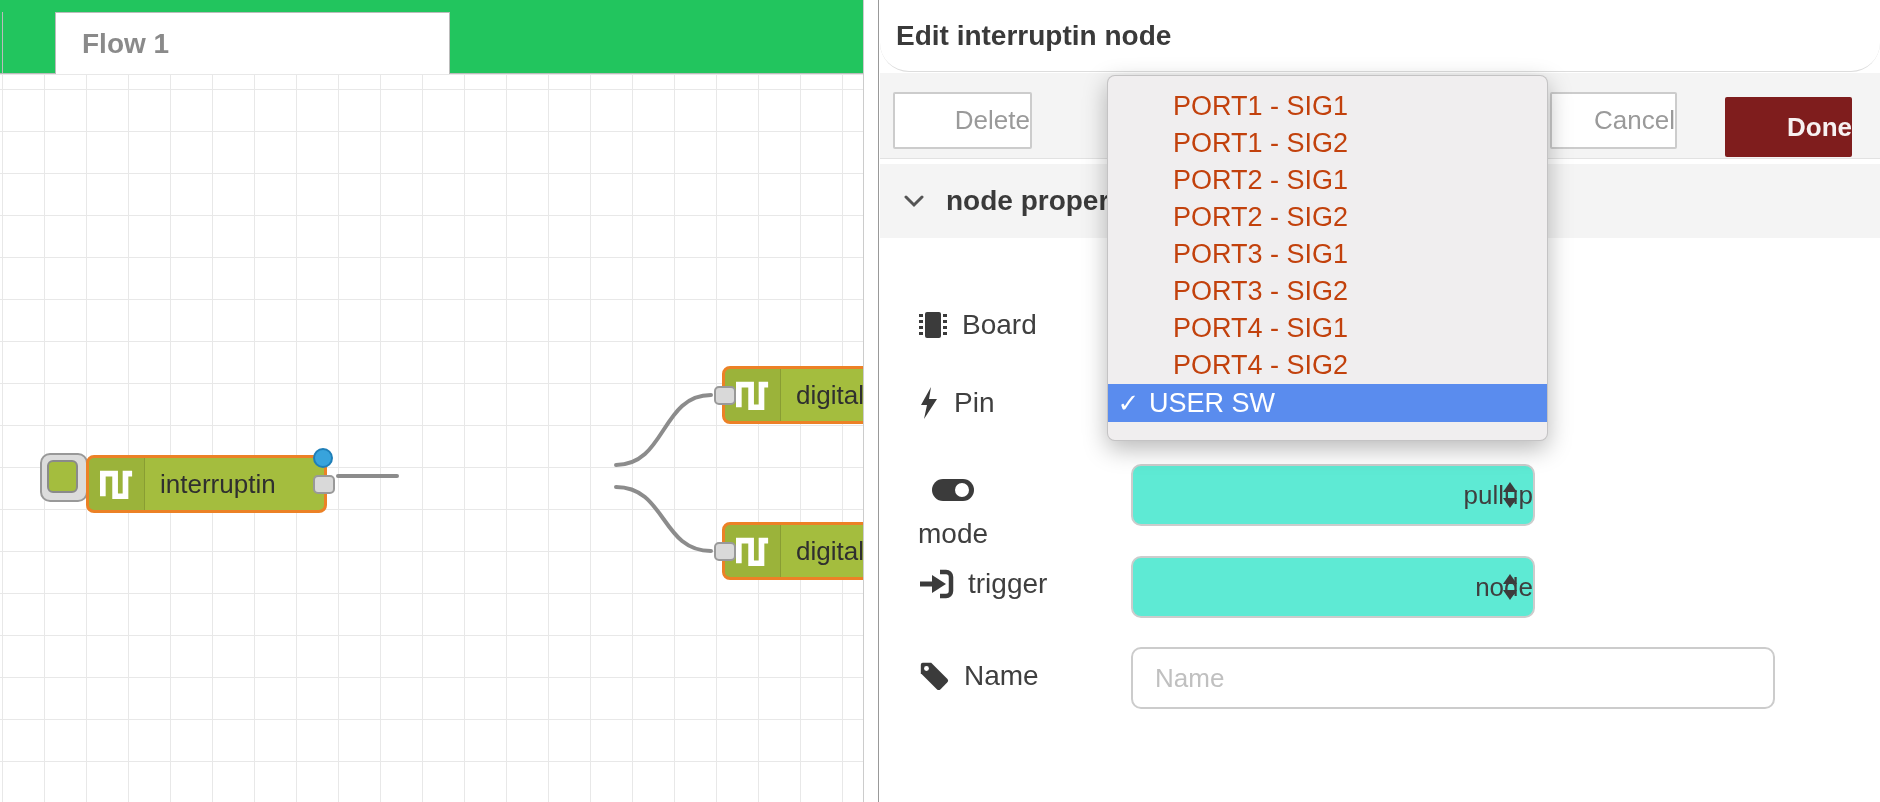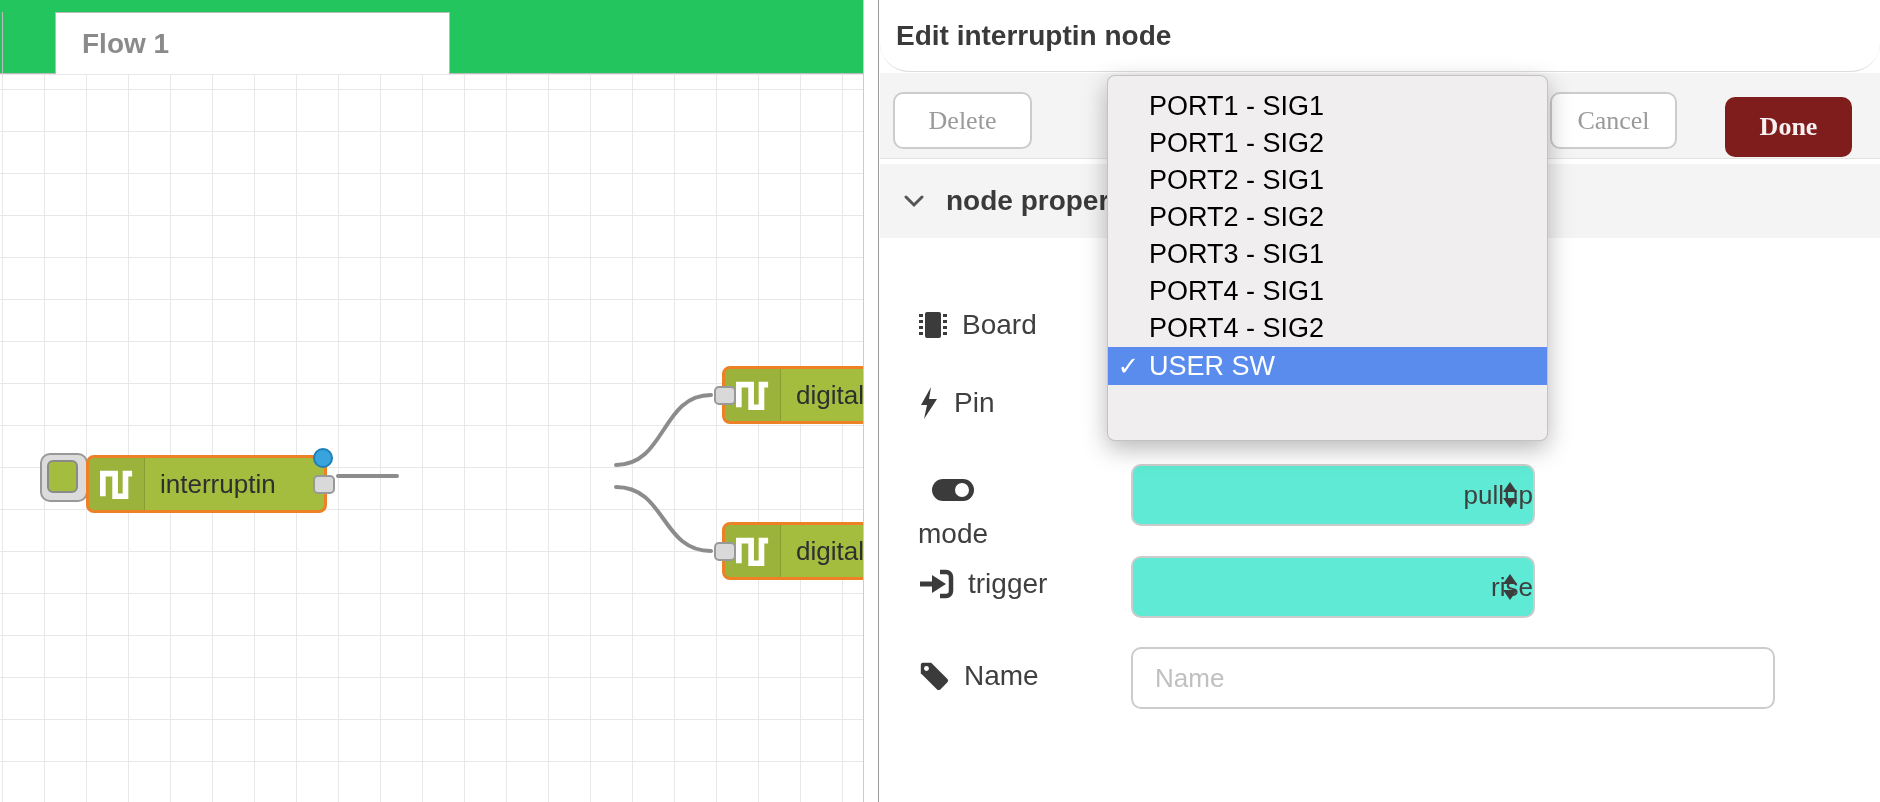--- a/index.html
+++ b/index.html
@@ -63,22 +63,22 @@
   
   #edge-strip{position:absolute;left:863px;top:0;width:16px;height:802px;background:#fff;
     border-left:1px solid #ccc;border-right:1px solid #999;box-sizing:border-box;}
   
   #panel{position:absolute;left:880px;top:0;width:1000px;height:802px;background:#fff;}
   #panel-header{position:absolute;left:0;top:0;width:1000px;height:72px;border-bottom:1px solid #ddd;
     display:flex;align-items:center;padding-left:16px;box-sizing:border-box;border-radius:29px;}
   #panel-title{font-size:28px;font-weight:700;color:#3a3a3a;}
   #toolbar{position:absolute;left:0;top:73px;width:1000px;height:86px;background:#f4f4f4;border-bottom:1px solid #e2e2e2;box-sizing:border-box;}
   .btn{
-    position:absolute;height:57px;border-radius:10px;box-sizing:border-box;
-    display:flex;align-items:center;justify-content:center;font-size:26px;font-family:Liberation Serif, serif;
+    position:absolute;height:57px;border-radius:2px;box-sizing:border-box;
+    display:flex;align-items:center;justify-content:flex-end;font-size:26px;
   }
   .btn-plain{background:#fff;border:2px solid #ccc;color:#9a9a9a;}
   #delete-btn{left:13px;top:19px;width:139px;}
   #cancel-btn{left:670px;top:19px;width:127px;}
   #done-btn{left:845px;top:24px;width:127px;height:60px;background:#7f1d1d;color:#f7f1f1;font-weight:700;}
   #section-band{position:absolute;left:0;top:164px;width:1000px;height:74px;background:#f4f4f4;
     display:flex;align-items:center;}
   #section-chevron{margin-left:24px;}
   #section-label{margin-left:22px;font-size:28px;font-weight:700;color:#3a3a3a;white-space:nowrap;}
   
@@ -92,21 +92,21 @@
     border:2px solid #ccc;border-radius:10px;box-sizing:border-box;padding:0 22px;
     font-size:26px;color:#3f3f3f;font-family:"Liberation Sans","DejaVu Sans",sans-serif;outline:none;}
   #name-input::placeholder{color:#c0c0c0;}
   
   #pin-menu{
     position:absolute;left:227px;top:75px;width:441px;height:366px;background:#f0eeef;
     border-radius:8px;border:1px solid rgba(0,0,0,0.18);
     box-shadow:0 8px 24px rgba(0,0,0,0.28);z-index:10;box-sizing:border-box;
     padding-top:12px;
   }
-  .menu-item{height:37px;line-height:37px;font-size:27px;color:#000000;padding-left:41px;white-space:nowrap;}
+  .menu-item{height:37px;line-height:37px;font-size:27px;color:#c2410c;padding-left:65px;white-space:nowrap;}
   .menu-item.selected{
     background:#5a8cee;color:#fff;padding-left:0;display:flex;align-items:center;height:38px;
   }
   .menu-item.selected .check{width:41px;text-align:center;font-size:26px;color:#fff;}
   .icon-svg{display:block;}
 </style>
 </head>
 <body>
 
 <div id="frame">
@@ -246,21 +246,21 @@
 
     <div class="form-label" style="top:568px;">
       <svg width="36" height="32" viewBox="0 0 36 32">
         <path d="M2 16 H16" stroke="#3b3b3b" stroke-width="5"></path>
         <polygon points="14,7 28,16 14,25" fill="#3b3b3b"></polygon>
         <path d="M22 4 H28 a5 5 0 0 1 5 5 V23 a5 5 0 0 1 -5 5 H22" stroke="#3b3b3b" stroke-width="4.5" fill="none"></path>
       </svg>
       <span>trigger</span>
     </div>
     <div class="control" style="top:556px;">
-      <span class="value">rise</span>
+      <span class="value">node</span>
       <svg class="spin" width="18" height="30" viewBox="0 0 18 30">
         <polygon points="9,2 16,12 2,12" fill="#3c3c3c"></polygon>
           <polygon points="2,18 16,18 9,28" fill="#3c3c3c"></polygon>
       </svg>
     </div>
 
     <div class="form-label" style="top:660px;">
       <svg width="32" height="32" viewBox="0 0 34 34">
         <path d="M3 14 L3 5 Q3 3 5 3 L14 3 L31 20 Q33 22 31 24 L24 31 Q22 33 20 31 Z" fill="#3b3b3b"></path>
         <circle cx="9" cy="9" r="2.6" fill="#ffffff"></circle>
@@ -268,20 +268,21 @@
       <span>Name</span>
     </div>
     <input id="name-input" type="text" placeholder="Name" style="">
 
     <div id="pin-menu">
       <div class="menu-item">PORT1 - SIG1</div>
       <div class="menu-item">PORT1 - SIG2</div>
       <div class="menu-item">PORT2 - SIG1</div>
       <div class="menu-item">PORT2 - SIG2</div>
       <div class="menu-item">PORT3 - SIG1</div>
+      <div class="menu-item">PORT3 - SIG2</div>
       <div class="menu-item">PORT4 - SIG1</div>
       <div class="menu-item">PORT4 - SIG2</div>
       <div class="menu-item selected">
         <span class="check">✓</span>
         <span>USER SW</span>
       </div>
     </div>
 
   </div>
 </div>

